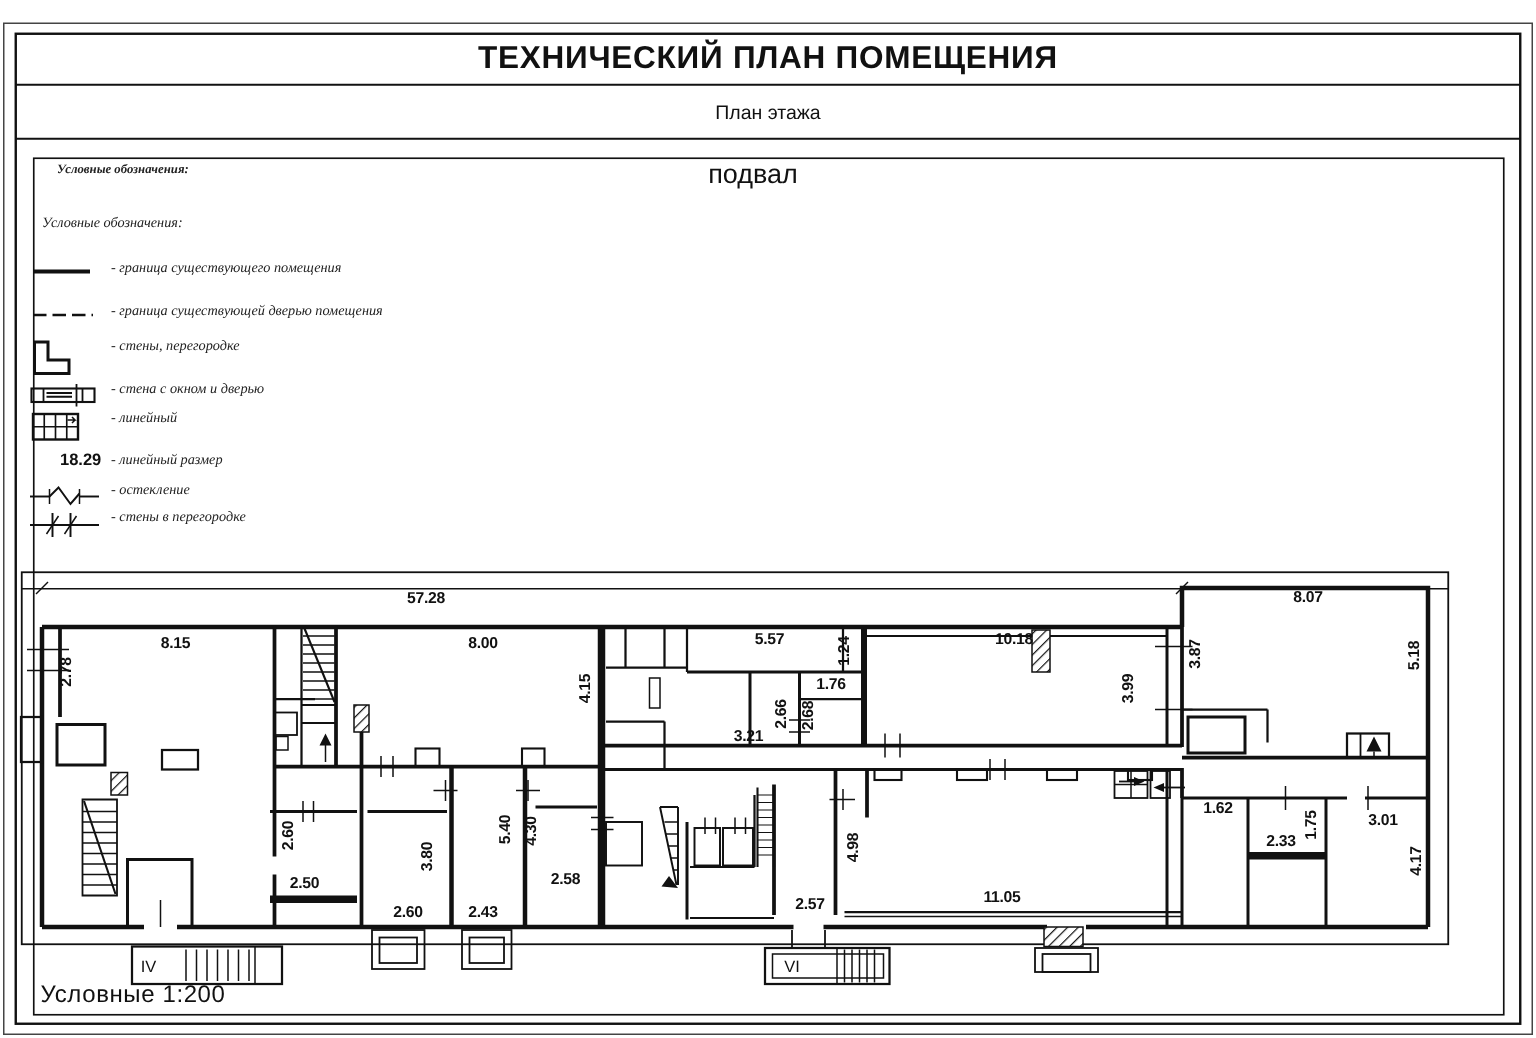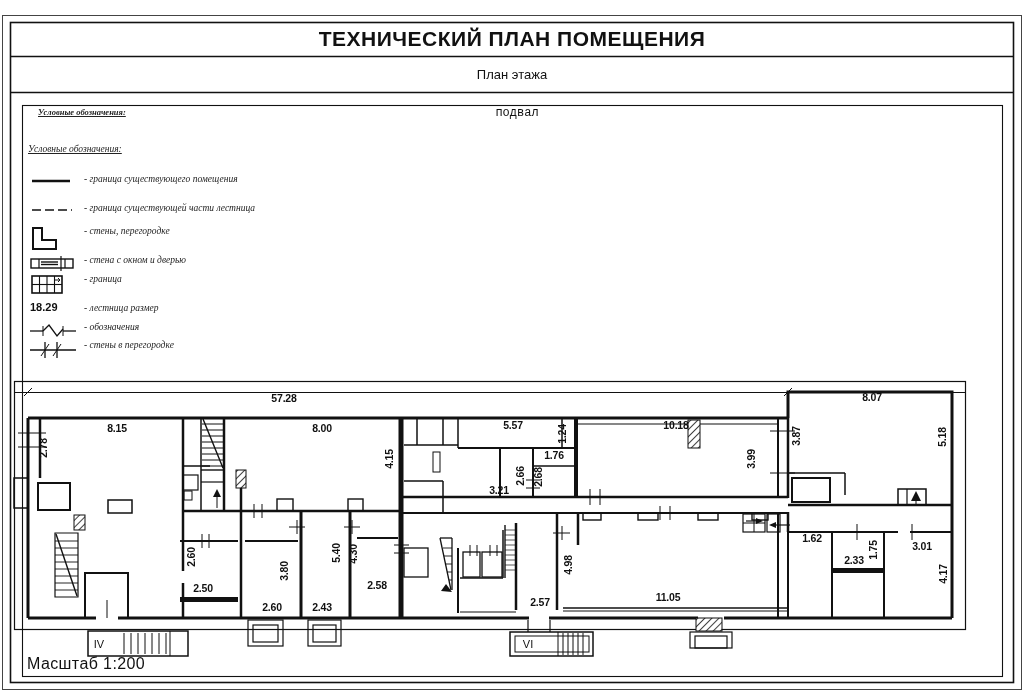--- a/index.html
+++ b/index.html
@@ -2,29 +2,29 @@
 <html><head>
 <meta charset="utf-8">
 <style>
   html,body{margin:0;padding:0;background:#fff;}
   body{position:relative;width:1024px;height:692px;overflow:hidden;
        font-family:"Liberation Sans",sans-serif;color:#111;}
   
   .band{position:absolute;left:10px;width:1004px;display:flex;align-items:center;justify-content:center;}
   #title-band{top:22px;height:34px;font-size:21px;font-weight:700;letter-spacing:.5px;}
   #subtitle-band{top:56px;height:36px;font-size:13px;}
-  #floor-label{position:absolute;left:27px;top:106px;width:980px;text-align:center;font-size:12px;font-family:Liberation Mono, monospace;}
+  #floor-label{position:absolute;left:12px;top:106px;width:980px;text-align:center;font-size:18px;}
   
-  .lhead{position:absolute;font-family:"Liberation Serif",serif;font-style:italic;color:#222;text-decoration:underline;}
+  .lhead{position:absolute;font-family:"Liberation Serif",serif;font-style:italic;color:#222;}
   #legend-h1{left:38px;top:107px;font-size:8.5px;font-weight:700;}
   #legend-h2{left:28px;top:144px;font-size:9.5px;}
-  .lrow{position:absolute;left:30px;display:flex;align-items:flex-end;gap:8px;
+  .lrow{position:absolute;left:20px;display:flex;align-items:center;gap:8px;
         font-family:"Liberation Serif",serif;font-style:italic;font-size:9.5px;color:#222;white-space:nowrap;}
   .lrow .sym{width:46px;flex:0 0 46px;display:flex;align-items:center;}
-  .dimsym{font-family:"Liberation Sans",sans-serif;font-style:normal;font-weight:700;font-size:11px;color:#111;}
+  .dimsym{font-family:"Liberation Sans",sans-serif;font-style:normal;font-weight:700;font-size:11px;color:#111;margin-left:20px;}
   
   svg{position:absolute;left:0;top:0;}
   text.dim{font-family:"Liberation Sans",sans-serif;font-weight:700;font-size:10.5px;fill:#111;
            text-anchor:middle;letter-spacing:-.2px;}
   text.room{font-family:"Liberation Sans",sans-serif;font-size:11px;fill:#111;text-anchor:middle;}
   #scale-label{position:absolute;left:27px;top:655px;font-size:16px;letter-spacing:.4px;}
 </style>
 </head>
 <body>
 
@@ -42,21 +42,21 @@
       </svg>
   </span>
   <span>- граница существующего помещения</span>
 </div>
 <div class="lrow" style="top:203px">
   <span class="sym">
     <svg width="46" height="14" viewBox="0 0 46 14">
         <line x1="2" y1="7" x2="42" y2="7" stroke="#111" stroke-width="1.6" stroke-dasharray="9,4"></line>
       </svg>
   </span>
-  <span>- граница существующей части лестница</span>
+  <span>- граница существующей дверью помещения</span>
 </div>
 <div class="lrow" style="top:226px">
   <span class="sym">
     <svg width="46" height="26" viewBox="0 0 46 26">
         <path d="M3,2 H12 V14 H26 V23 H3 Z" fill="none" stroke="#111" stroke-width="2"></path>
       </svg>
   </span>
   <span>- стены, перегородке</span>
 </div>
 <div class="lrow" style="top:255px">
@@ -76,39 +76,39 @@
   <span class="sym">
     <svg width="46" height="22" viewBox="0 0 46 22">
       <rect x="2" y="2" width="30" height="17" fill="none" stroke="#111" stroke-width="1.6"></rect>
       <line x1="9.5" y1="2" x2="9.5" y2="19" stroke="#111" stroke-width="1.1"></line>
       <line x1="17" y1="2" x2="17" y2="19" stroke="#111" stroke-width="1.1"></line>
       <line x1="24.5" y1="2" x2="24.5" y2="19" stroke="#111" stroke-width="1.1"></line>
       <line x1="2" y1="10.5" x2="32" y2="10.5" stroke="#111" stroke-width="1.1"></line>
       <path d="M25,6 l5,0 -2,-2 m2,2 -2,2" stroke="#111" stroke-width="1" fill="none"></path>
     </svg>
   </span>
-  <span>- граница</span>
+  <span>- линейный</span>
 </div>
 <div class="lrow" style="top:301px">
   <span class="sym">
     <span class="dimsym">18.29</span>
   </span>
-  <span>- лестница размер</span>
+  <span>- линейный размер</span>
 </div>
 <div class="lrow" style="top:322px">
   <span class="sym">
     <svg width="46" height="18" viewBox="0 0 46 18">
       <line x1="0" y1="9" x2="13" y2="9" stroke="#111" stroke-width="1.3"></line>
       <line x1="33" y1="9" x2="46" y2="9" stroke="#111" stroke-width="1.3"></line>
       <polyline points="13,9 19,3 27,14 33,7" fill="none" stroke="#111" stroke-width="1.3"></polyline>
       <line x1="13" y1="4" x2="13" y2="14" stroke="#111" stroke-width="1"></line>
       <line x1="33" y1="4" x2="33" y2="14" stroke="#111" stroke-width="1"></line>
     </svg>
   </span>
-  <span>- обозначения</span>
+  <span>- остекление</span>
 </div>
 <div class="lrow" style="top:340px">
   <span class="sym">
     <svg width="46" height="20" viewBox="0 0 46 20">
       <line x1="0" y1="10" x2="46" y2="10" stroke="#111" stroke-width="1.3"></line>
       <line x1="15" y1="2" x2="15" y2="18" stroke="#111" stroke-width="1.3"></line>
       <line x1="27" y1="2" x2="27" y2="18" stroke="#111" stroke-width="1.3"></line>
       <line x1="11" y1="16" x2="19" y2="4" stroke="#111" stroke-width="1"></line>
       <line x1="23" y1="16" x2="31" y2="4" stroke="#111" stroke-width="1"></line>
     </svg>
@@ -354,13 +354,13 @@
       <text x="340" y="553" class="dim" transform="rotate(-90 340 553)">5.40</text>
       <text x="357" y="554" class="dim" transform="rotate(-90 357 554)">4.30</text>
       <text x="572" y="565" class="dim" transform="rotate(-90 572 565)">4.98</text>
       <text x="877" y="550" class="dim" transform="rotate(-90 877 550)">1.75</text>
       <text x="947" y="574" class="dim" transform="rotate(-90 947 574)">4.17</text>
       <text x="99" y="648" class="room">IV</text>
       <text x="528" y="648" class="room">VI</text>
     </g>
 </svg>
 
-<div id="scale-label">Масштаб 1:200</div>
+<div id="scale-label">Условные 1:200</div>
 
 </body></html>

